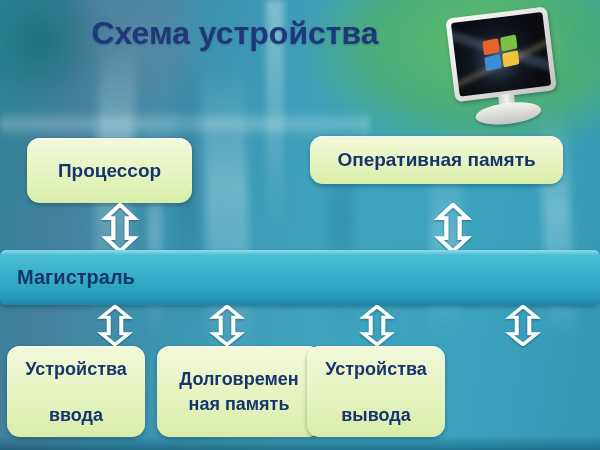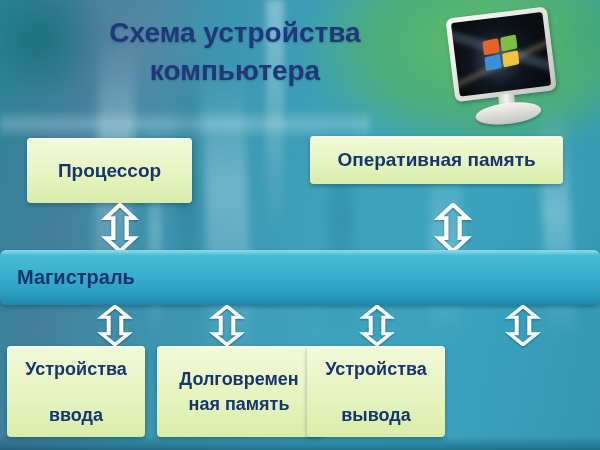--- a/index.html
+++ b/index.html
@@ -30,27 +30,27 @@
       background:linear-gradient(180deg,rgba(220,245,250,0) 0%,rgba(220,245,250,0.24) 50%,rgba(220,245,250,0) 100%);}
   .s6{left:543px;top:105px;width:28px;height:235px;transform:rotate(-3deg);
       background:linear-gradient(180deg,rgba(225,248,252,0) 0%,rgba(225,248,252,0.32) 45%,rgba(225,248,252,0) 100%);}
   .s7{left:176px;top:55px;width:22px;height:265px;background:linear-gradient(180deg,rgba(25,90,125,0) 0%,rgba(25,90,125,0.26) 50%,rgba(25,90,125,0) 100%);}
   .s8{left:328px;top:100px;width:26px;height:240px;filter:blur(5px);
       background:linear-gradient(180deg,rgba(25,95,130,0) 0%,rgba(25,95,130,0.22) 50%,rgba(25,95,130,0) 100%);}
   .bg-bottom-dark{left:0;bottom:0;width:600px;height:14px;background:linear-gradient(180deg,rgba(8,70,95,0) 0%,rgba(8,70,95,0.5) 100%);}
 
   
   .title{position:absolute;left:70px;top:14px;width:330px;text-align:center;
-    color:#20387a;font-size:28px;font-weight:bold;line-height:38px;
+    color:#20387a;font-size:32px;font-weight:bold;line-height:38px;
     text-shadow:0 1px 2px rgba(10,30,60,0.25);}
 
   
   .node{position:absolute;display:flex;flex-direction:column;align-items:center;justify-content:center;
     background:linear-gradient(180deg,#f3f9da 0%,#e6f3c0 55%,#d9edaa 100%);
-    border-radius:4px;color:#16356e;font-weight:bold;text-align:right;
+    border-radius:13px;color:#16356e;font-weight:bold;text-align:right;
     box-shadow:0 2px 4px rgba(0,40,60,0.35), inset 0 1px 0 rgba(255,255,255,0.65);}
   .proc{left:27px;top:138px;width:165px;height:65px;font-size:19px;}
   .ram{left:310px;top:136px;width:253px;height:48px;font-size:19px;}
   .bottom{top:346px;height:91px;font-size:18px;line-height:22px;row-gap:24px;}
   .b1{left:7px;width:138px;}
   .b2{left:157px;width:164px;row-gap:3px;}
   .b3{left:307px;width:138px;}
   .b4{left:458px;width:140px;}
 
   
@@ -130,21 +130,20 @@
           </div>
         </div>
       </div>
       <div class="mon-neck"></div>
       <div class="mon-base"></div>
     </div>
   </div>
 
   <div class="title">
     <div>Схема устройства</div>
-    <div>компьютера</div>
   </div>
 
   <div class="node proc">
     <span>Процессор</span>
   </div>
   <div class="node ram">
     <span>Оперативная память</span>
   </div>
 
   <svg class="arrow a-top1" width="38" height="50" viewBox="0 0 40 60" preserveAspectRatio="none">

